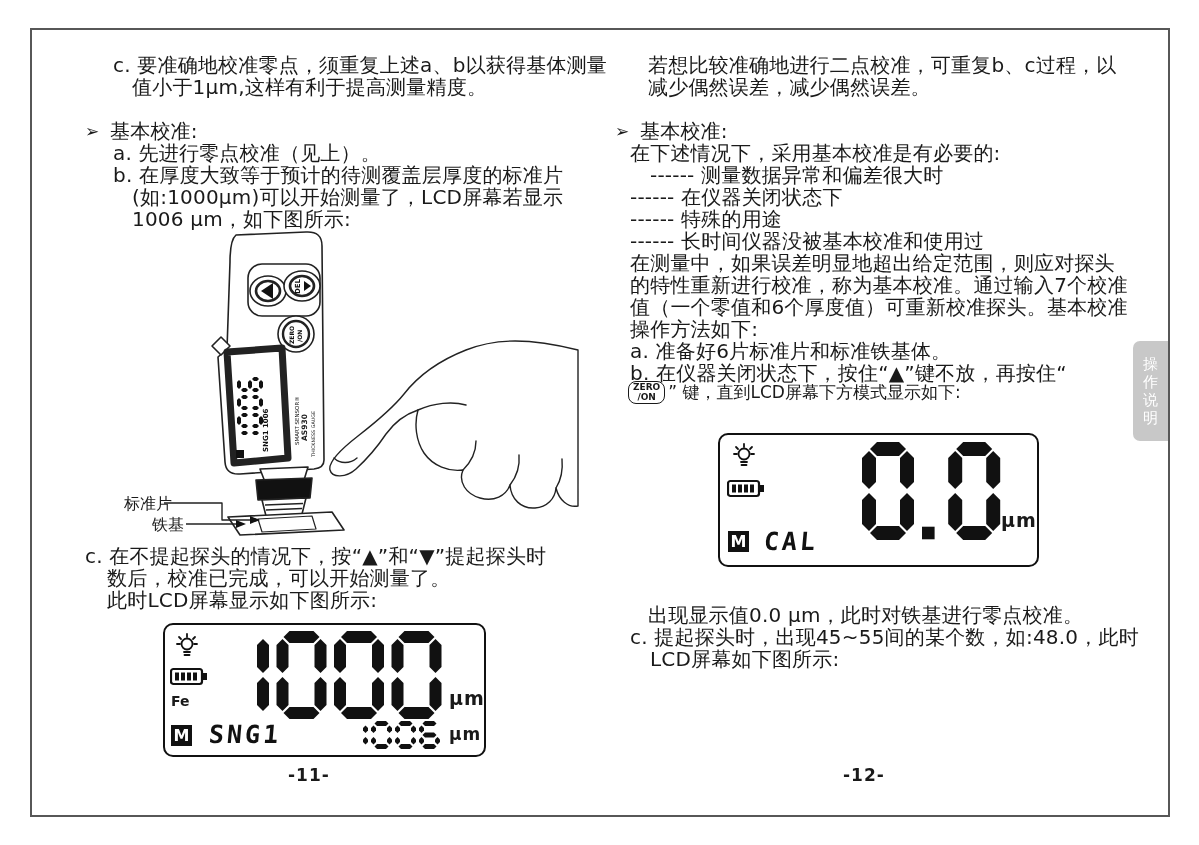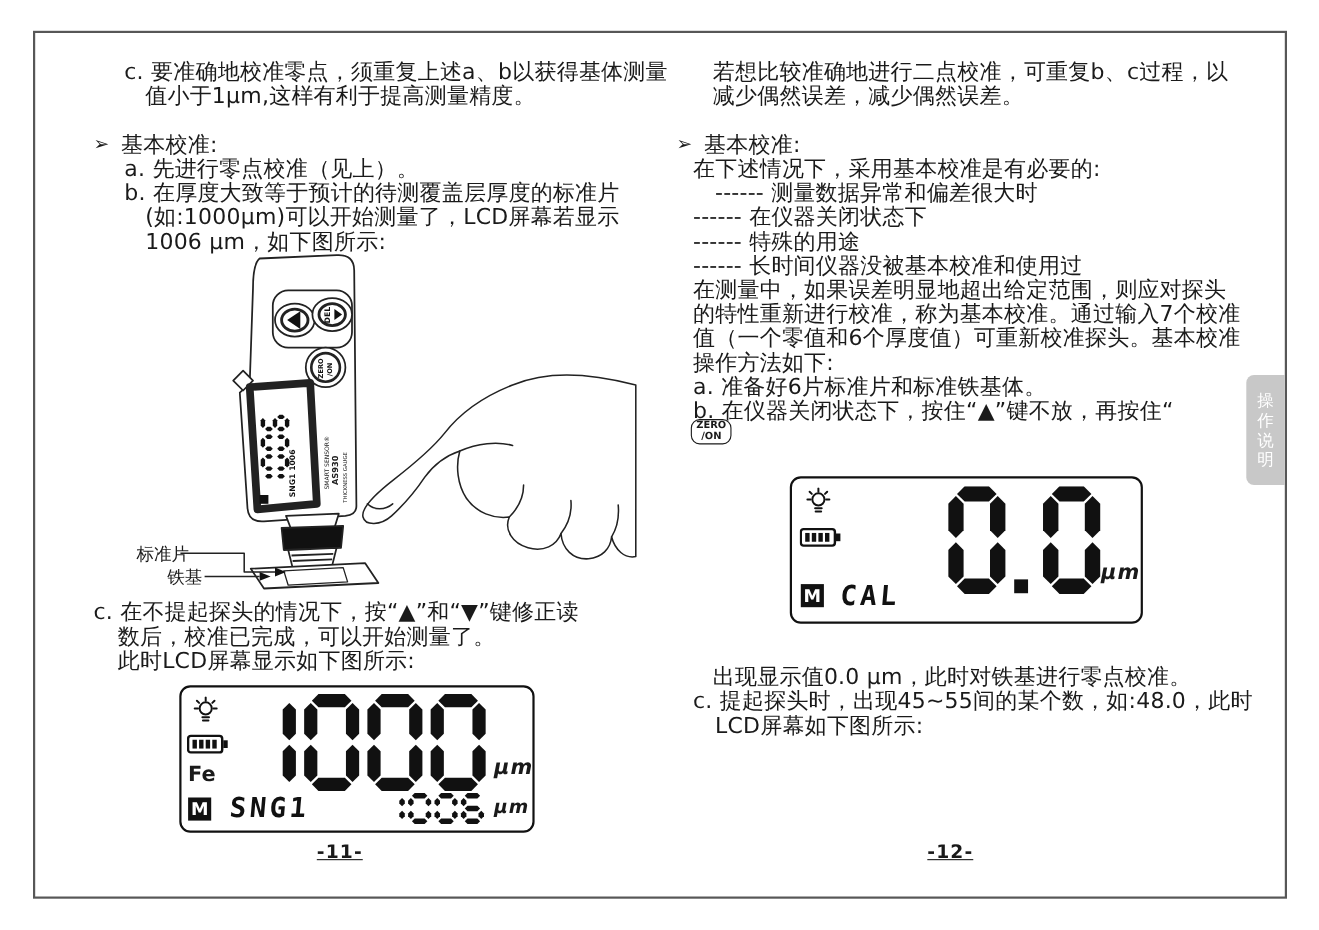--- a/index.html
+++ b/index.html
@@ -1,27 +1,27 @@
 <!DOCTYPE html>
 <html><head>
 <meta charset="utf-8">
 <style>
   html,body{margin:0;padding:0;background:#fff;}
   .sheet{position:relative;width:1199px;height:845px;background:#ffffff;overflow:hidden;
          font-family:"DejaVu Sans","Liberation Sans",sans-serif;color:#1a1a1a;}
   .frame{position:absolute;left:30px;top:28px;width:1136px;height:785px;border:2px solid #575757;background:#fff;}
   .ln{position:absolute;font-size:20px;line-height:22px;white-space:pre;letter-spacing:0.2px;}
-  .pageno{position:absolute;font-size:17px;font-weight:bold;letter-spacing:1px;text-decoration:underline;}
+  .pageno{position:absolute;font-size:17px;font-weight:bold;letter-spacing:1px;}
   
   .lcd{position:absolute;border:2.5px solid #111;border-radius:10px;background:#fff;}
   .abs{position:absolute;}
   .mbox{position:absolute;background:#111;color:#fff;font-weight:bold;font-size:16px;width:21px;height:21px;
         display:flex;align-items:center;justify-content:center;font-family:"DejaVu Sans",sans-serif;}
-  .fe{position:absolute;font-weight:bold;font-size:19px;}
-  .unit{position:absolute;font-size:19px;font-weight:bold;font-style:italic;letter-spacing:1px;text-align:right;}
+  .fe{position:absolute;font-weight:bold;font-size:14px;}
+  .unit{position:absolute;font-size:19px;font-weight:bold;letter-spacing:1px;text-align:right;}
   .lcdtxt{position:absolute;font-family:"DejaVu Sans Mono","Liberation Mono",monospace;font-weight:bold;
           font-size:25px;transform:skewX(-5deg);letter-spacing:3px;color:#111;}
   .seg{position:absolute;}
   .seg polygon,.seg rect{fill:#111;}
   
   .chip{display:inline-flex;flex-direction:column;align-items:center;justify-content:center;
         border:1.7px solid #1a1a1a;border-radius:8px;padding:1px 4px;font-size:9px;font-weight:bold;
         line-height:9.5px;background:#fff;vertical-align:middle;}
   .brow{position:absolute;display:flex;align-items:flex-start;gap:3px;font-size:17px;line-height:22px;white-space:pre;}
   
@@ -141,21 +141,21 @@
           <path d="M86,302 L136,302" fill="none"></path>
           <polygon points="136,298 146,302 136,306" fill="#111" stroke="none"></polygon>
         </g>
         <g stroke="none" fill="#1a1a1a">
           <text x="24" y="287" font-size="16">标准片</text>
           <text x="52" y="308" font-size="16">铁基</text>
         </g>
       </g>
     </svg>
 
-    <div class="ln" style="left:85px;top:545px">c. 在不提起探头的情况下，按“▲”和“▼”键修正读</div>
+    <div class="ln" style="left:85px;top:545px">c. 在不提起探头的情况下，按“▲”和“▼”提起探头时</div>
     <div class="ln" style="left:107px;top:567px">数后，校准已完成，可以开始测量了。</div>
     <div class="ln" style="left:107px;top:589px">此时LCD屏幕显示如下图所示:</div>
 
     <div class="lcd" style="left:163px;top:623px;width:319px;height:130px">
       <svg class="abs" style="left:10px;top:8px" width="24" height="26" viewBox="0 0 24 26">
         <g stroke="#111" stroke-width="1.8" fill="none" stroke-linecap="round">
           <circle cx="12" cy="11" r="5.5"></circle>
           <line x1="12" y1="1" x2="12" y2="4"></line>
             <line x1="4" y1="4" x2="6" y2="6"></line>
             <line x1="20" y1="4" x2="18" y2="6"></line>
@@ -246,20 +246,21 @@
     <div class="ln" style="left:630px;top:274px">的特性重新进行校准，称为基本校准。通过输入7个校准</div>
     <div class="ln" style="left:630px;top:296px">值（一个零值和6个厚度值）可重新校准探头。基本校准</div>
     <div class="ln" style="left:630px;top:318px">操作方法如下:</div>
     <div class="ln" style="left:630px;top:340px">a. 准备好6片标准片和标准铁基体。</div>
     <div class="ln" style="left:630px;top:362px">b. 在仪器关闭状态下，按住“▲”键不放，再按住“</div>
     <div class="brow" style="left:628px;top:381px">
       <span class="chip">
         <span>ZERO</span>
         <span>/ON</span>
       </span>
+      <span>” 键，直到LCD屏幕下方模式显示如下:</span>
     </div>
 
     <div class="lcd" style="left:718px;top:433px;width:317px;height:130px">
       <svg class="abs" style="left:12px;top:8px" width="24" height="26" viewBox="0 0 24 26">
         <g stroke="#111" stroke-width="1.8" fill="none" stroke-linecap="round">
           <circle cx="12" cy="11" r="5.5"></circle>
           <line x1="12" y1="1" x2="12" y2="4"></line>
             <line x1="4" y1="4" x2="6" y2="6"></line>
             <line x1="20" y1="4" x2="18" y2="6"></line>
           <line x1="2" y1="11" x2="5" y2="11"></line>

